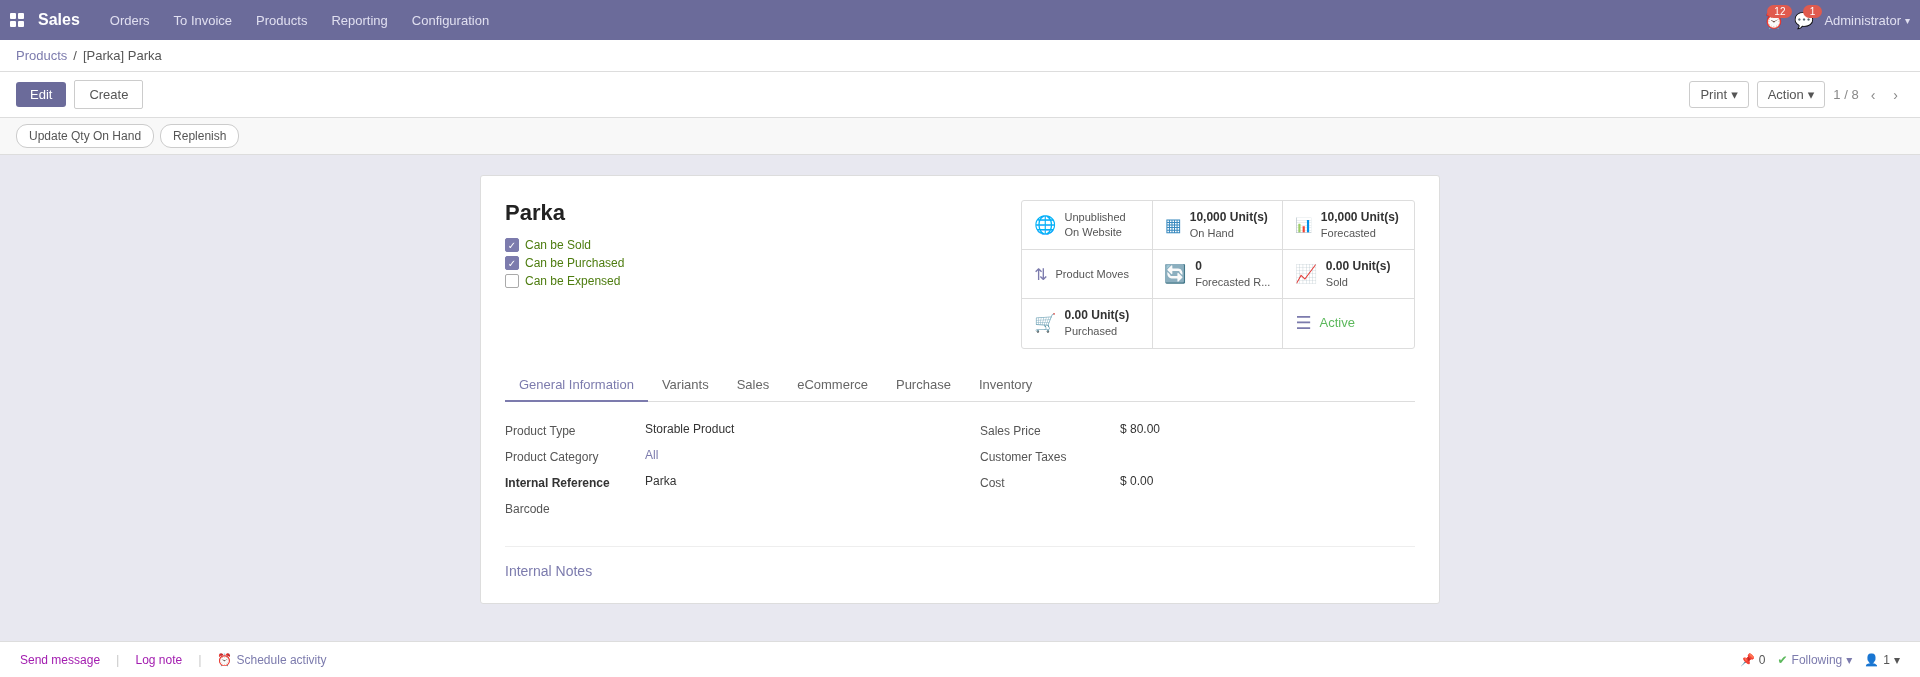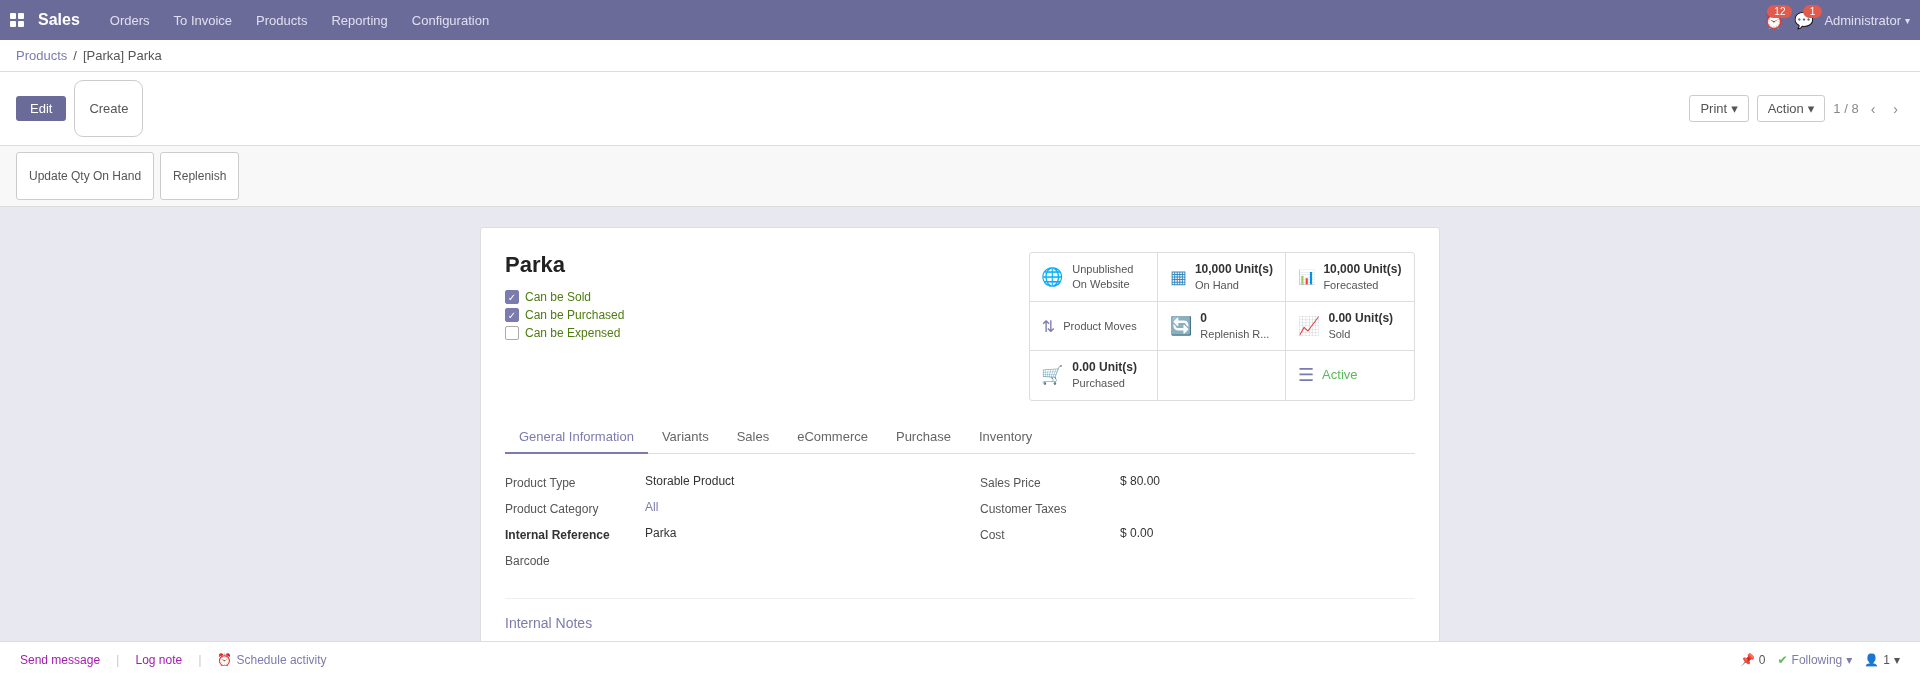--- a/index.html
+++ b/index.html
@@ -51,38 +51,38 @@
     
     .action-bar {
       background: #fff; padding: 8px 16px; border-bottom: 1px solid #ddd;
       display: flex; align-items: center; gap: 8px;
     }
     .btn-edit {
       background: #6b6b9a; color: #fff; border: none; border-radius: 3px;
       padding: 5px 14px; cursor: pointer; font-size: 13px;
     }
     .btn-create {
-      background: #fff; color: #555; border: 1px solid #ccc; border-radius: 9px;
-      padding: 20px 14px; cursor: pointer; font-size: 13px;
+      background: #fff; color: #555; border: 1px solid #ccc; border-radius: 2px;
+      padding: 6px 14px; cursor: pointer; font-size: 13px;
     }
     .btn-print, .btn-action {
       background: #fff; color: #555; border: 1px solid #ccc; border-radius: 3px;
       padding: 5px 10px; cursor: pointer; font-size: 13px; display: flex; align-items: center; gap: 4px;
     }
     .action-bar-right { margin-left: auto; color: #888; font-size: 13px; display: flex; align-items: center; gap: 6px; }
     .nav-arrow { background: none; border: none; color: #888; cursor: pointer; font-size: 14px; padding: 3px 6px; }
 
     
     .secondary-bar {
       background: #f8f8f8; padding: 6px 16px; border-bottom: 1px solid #ddd;
       display: flex; gap: 6px;
     }
     .btn-secondary {
-      background: #fff; color: #555; border: 1px solid #ccc; border-radius: 3px;
-      padding: 16px 12px; cursor: pointer; font-size: 12px;
+      background: #fff; color: #555; border: 1px solid #ccc; border-radius: 11px;
+      padding: 4px 12px; cursor: pointer; font-size: 12px;
     }
 
     
     .main-content {
       padding: 20px; background: #e8e8f0; min-height: calc(100vh - 180px);
     }
     .product-card {
       background: #fff; border: 1px solid #ddd; border-radius: 3px;
       max-width: 960px; margin: 0 auto; padding: 24px;
     }
@@ -277,21 +277,21 @@
         <div class="stat-cell">
           <span class="stat-icon purple" style="font-size:16px">⇅</span>
           <div class="stat-text">
             <div>Product Moves</div>
           </div>
         </div>
         <div class="stat-cell">
           <span class="stat-icon orange">🔄</span>
           <div class="stat-text">
             <div><strong>0</strong></div>
-            <div>Replenish R...</div>
+            <div>Forecasted R...</div>
           </div>
         </div>
         <div class="stat-cell no-right">
           <span class="stat-icon blue">📈</span>
           <div class="stat-text">
             <div><strong>0.00 Unit(s)</strong></div>
             <div>Sold</div>
           </div>
         </div>
 

